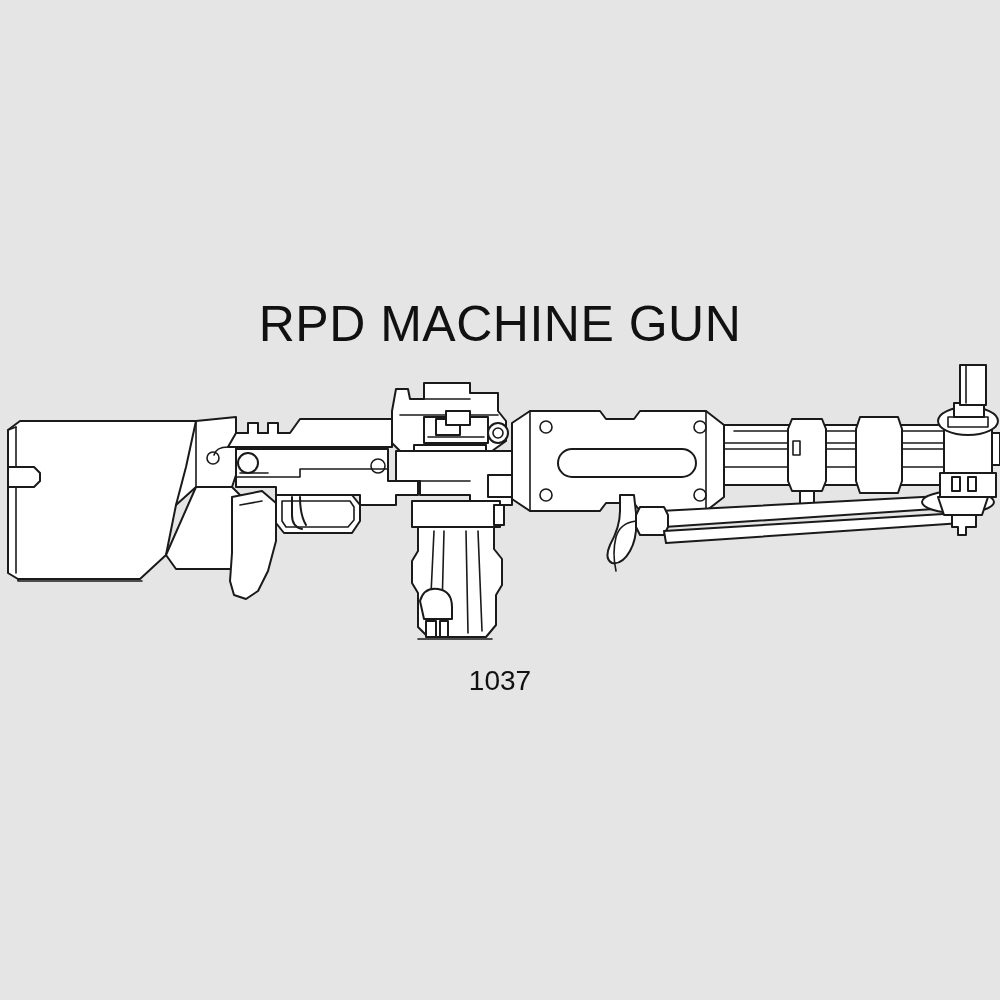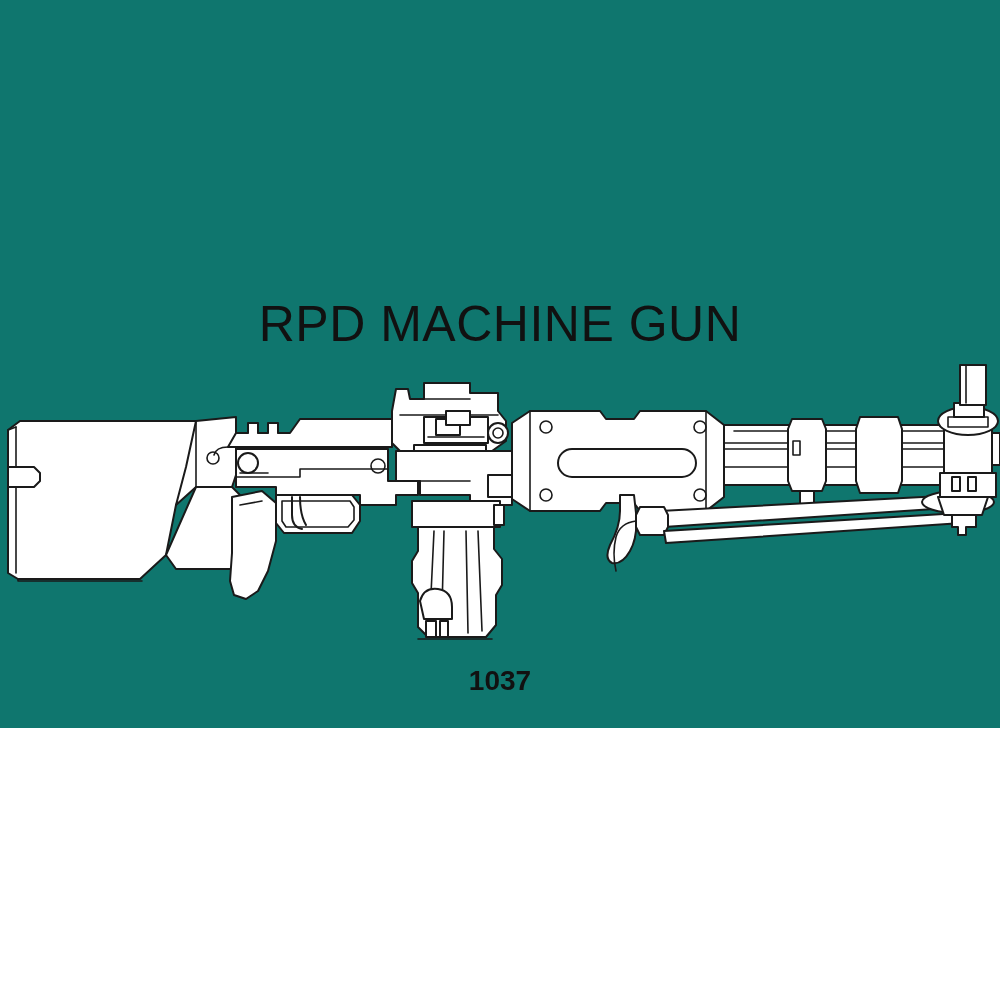--- a/index.html
+++ b/index.html
@@ -5,42 +5,42 @@
   html,body{margin:0;padding:0;}
   body{
     width:1000px;height:1000px;
     background:#ffffff;
     font-family:"Liberation Sans", sans-serif;
     overflow:hidden;
     position:relative;
   }
   #page{
     position:absolute;inset:0;
-    width:1000px;height:728px;
-    background:#0f766e;
+    width:1000px;height:1000px;
+    background:#e5e5e5;
   }
   #title{
     position:absolute;
     left:0;right:0;
     top:296px;
     text-align:center;
     font-size:50px;
     font-weight:400;
     letter-spacing:0.5px;
     color:#111111;
     line-height:56px;
     white-space:nowrap;
   }
   #caption{
     position:absolute;
     left:0;right:0;
     top:664px;
     text-align:center;
     font-size:28px;
-    font-weight:700;
+    font-weight:400;
     color:#111111;
     line-height:34px;
   }
   #art{
     position:absolute;
     left:0;top:355px;
     width:1000px;height:300px;
   }
   svg{display:block;}
   .ln{fill:#ffffff;stroke:#1a1a1a;stroke-width:2;stroke-linejoin:round;stroke-linecap:round;}

